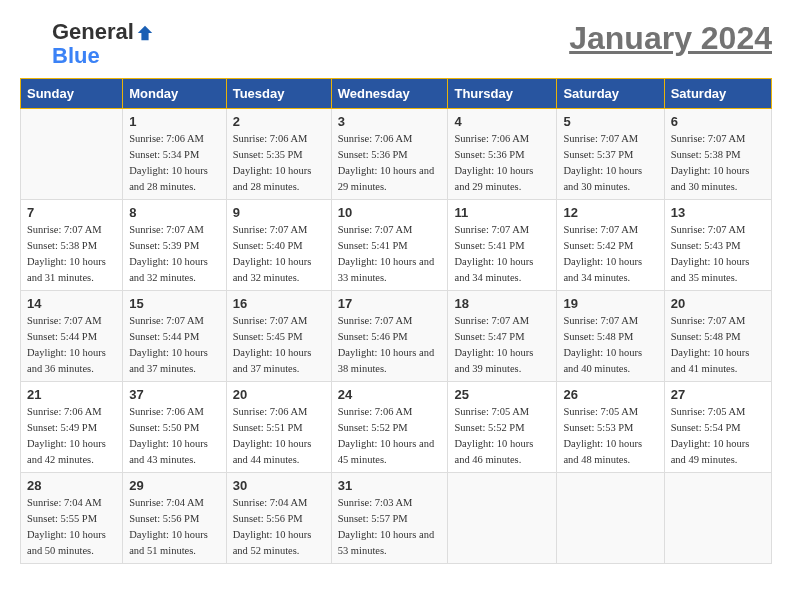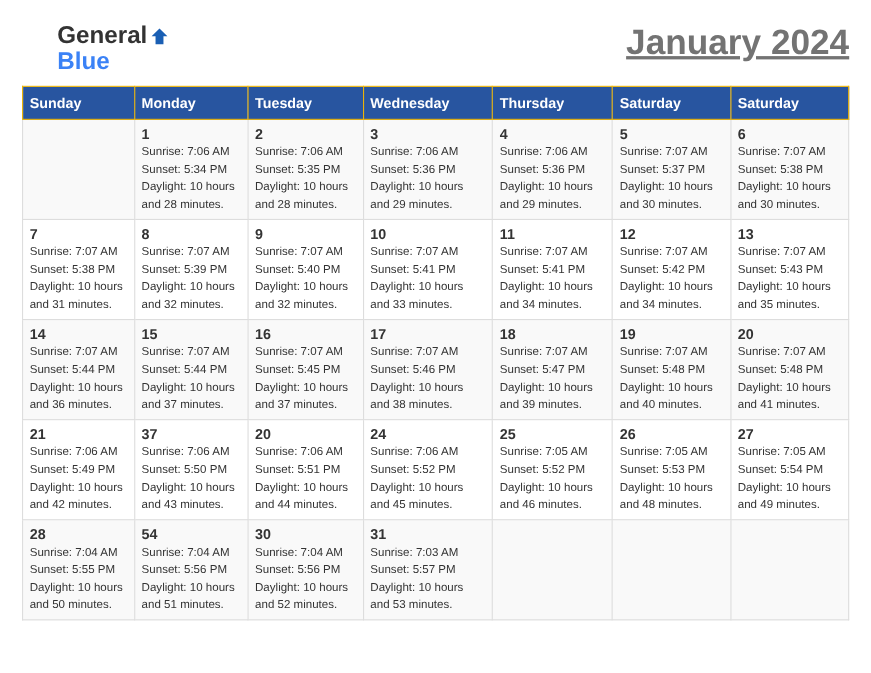--- a/index.html
+++ b/index.html
@@ -86,20 +86,21 @@
     .day-num {
       font-size: 13px;
       font-weight: bold;
       display: block;
       margin-bottom: 2px;
     }
     .cell-info {
       font-size: 10.5px;
       line-height: 1.5;
       color: #333;
+      font-family: Liberation Serif, serif;
     }
   </style>
 </head>
 <body>
 
 <div class="header">
   <div class="logo">
     <div class="logo-text">
       <span style="display:flex;align-items:center;">
         <span class="logo-general">General</span>
@@ -244,21 +245,21 @@
           <span class="day-num">27</span>
           <div class="cell-info">Sunrise: 7:05 AM<br>Sunset: 5:54 PM<br>Daylight: 10 hours and 49 minutes.</div>
         </td>
       </tr>
       <tr>
         <td>
           <span class="day-num">28</span>
           <div class="cell-info">Sunrise: 7:04 AM<br>Sunset: 5:55 PM<br>Daylight: 10 hours and 50 minutes.</div>
         </td>
         <td>
-          <span class="day-num">54</span>
+          <span class="day-num">29</span>
           <div class="cell-info">Sunrise: 7:04 AM<br>Sunset: 5:56 PM<br>Daylight: 10 hours and 51 minutes.</div>
         </td>
         <td>
           <span class="day-num">30</span>
           <div class="cell-info">Sunrise: 7:04 AM<br>Sunset: 5:56 PM<br>Daylight: 10 hours and 52 minutes.</div>
         </td>
         <td>
           <span class="day-num">31</span>
           <div class="cell-info">Sunrise: 7:03 AM<br>Sunset: 5:57 PM<br>Daylight: 10 hours and 53 minutes.</div>
         </td>

